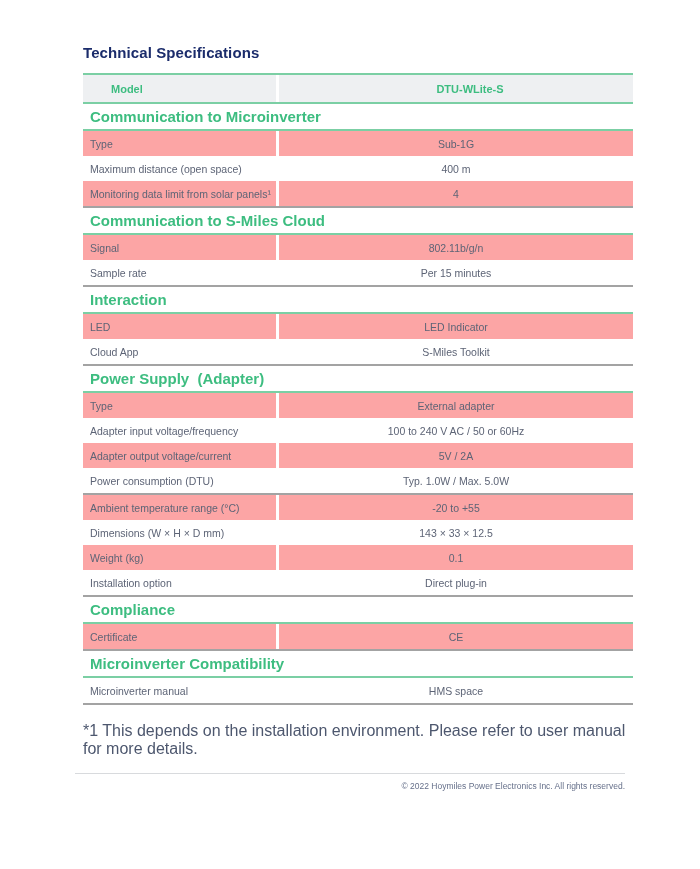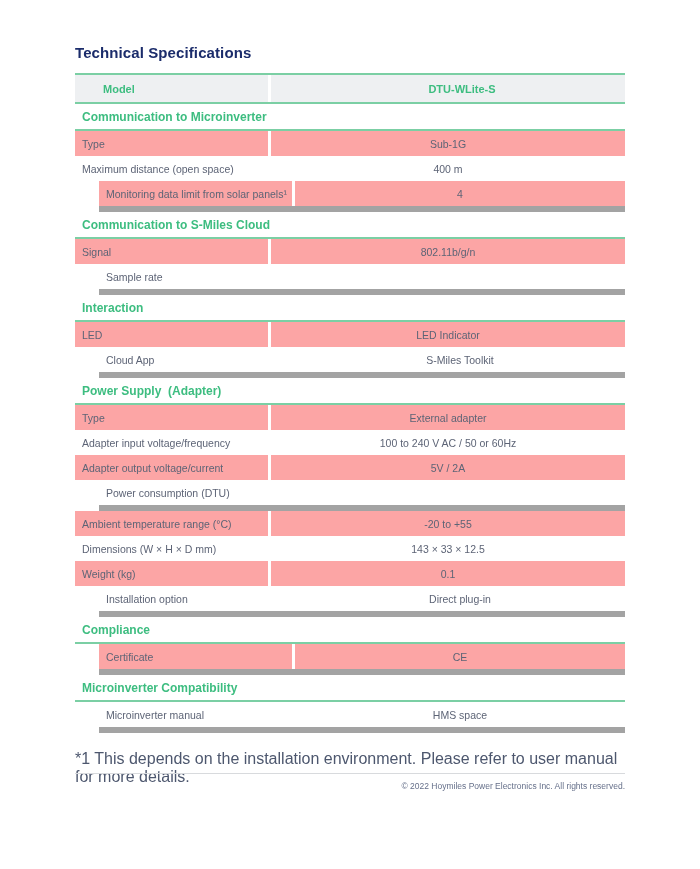--- a/index.html
+++ b/index.html
@@ -5,21 +5,21 @@
   html,body{margin:0;padding:0;}
   body{
     width:700px;height:869px;
     background:#ffffff;
     font-family:"Liberation Sans", sans-serif;
     position:relative;
     -webkit-font-smoothing:antialiased;
   }
   .content{
     position:absolute;
-    top:44px;left:75px;
+    top:44px;left:83px;
     width:550px;
   }
   .title{
     font-size:15px;
     font-weight:700;
     color:#1b2c6b;
     margin:0 0 12px 0;
     letter-spacing:0.1px;
   }
   .spec-table{
@@ -61,29 +61,28 @@
   .header-row .cell-l,
   .header-row .cell-r{
     background:#eef0f2;
     padding-left:28px;
   }
   .section-h{
     height:25px;
     display:flex;
     align-items:center;
     padding-left:7px;
-    font-size:12px;
+    font-size:15px;
     font-weight:700;
     color:#3dbd80;
     border-bottom:2px solid #7bcfa4;
     white-space:pre-wrap;
   }
   .sec-end{
-    border-bottom:6px solid #a3a3a3;
-    margin-left:24px;
+    border-bottom:2px solid #a3a3a3;
   }
   .footnote{
     margin:17px 0 0 0;
     font-size:16px;
     color:#4d576e;
   }
   .footer{
     position:absolute;
     top:773px;
     left:75px;
@@ -128,20 +127,21 @@
       <div class="cell-r">4</div>
     </div>
 
     <div class="section-h">Communication to S-Miles Cloud</div>
     <div class="row shaded">
       <div class="cell-l">Signal</div>
       <div class="cell-r">802.11b/g/n</div>
     </div>
     <div class="row sec-end">
       <div class="cell-l">Sample rate</div>
+      <div class="cell-r">Per 15 minutes</div>
     </div>
 
     <div class="section-h">Interaction</div>
     <div class="row shaded">
       <div class="cell-l">LED</div>
       <div class="cell-r">LED Indicator</div>
     </div>
     <div class="row sec-end">
       <div class="cell-l">Cloud App</div>
       <div class="cell-r">S-Miles Toolkit</div>
@@ -155,20 +155,21 @@
     <div class="row">
       <div class="cell-l">Adapter input voltage/frequency</div>
       <div class="cell-r">100 to 240 V AC / 50 or 60Hz</div>
     </div>
     <div class="row shaded">
       <div class="cell-l">Adapter output voltage/current</div>
       <div class="cell-r">5V / 2A</div>
     </div>
     <div class="row sec-end">
       <div class="cell-l">Power consumption (DTU)</div>
+      <div class="cell-r">Typ. 1.0W / Max. 5.0W</div>
     </div>
 
     <div class="row shaded">
       <div class="cell-l">Ambient temperature range (°C)</div>
       <div class="cell-r">-20 to +55</div>
     </div>
     <div class="row">
       <div class="cell-l">Dimensions (W × H × D mm)</div>
       <div class="cell-r">143 × 33 × 12.5</div>
     </div>

